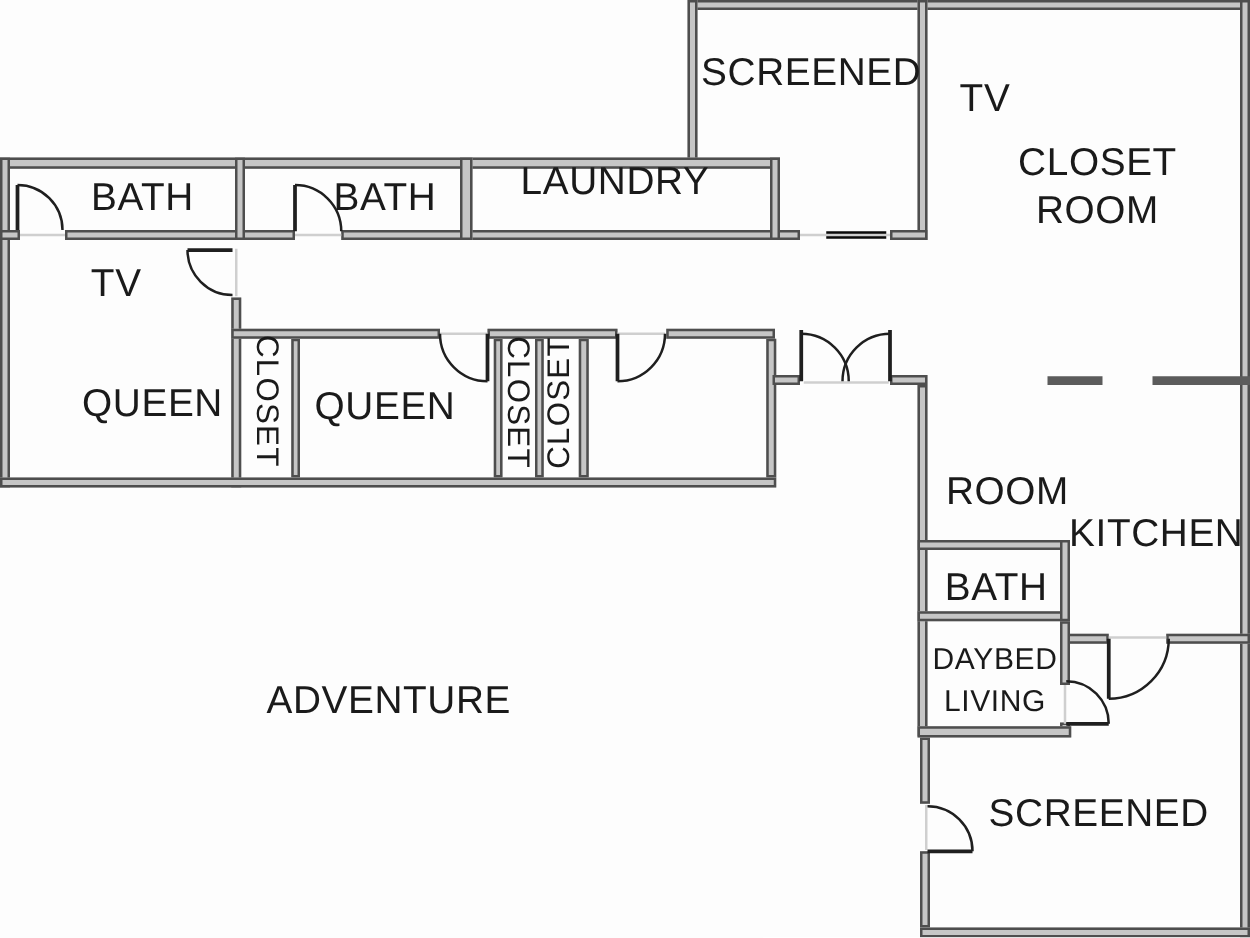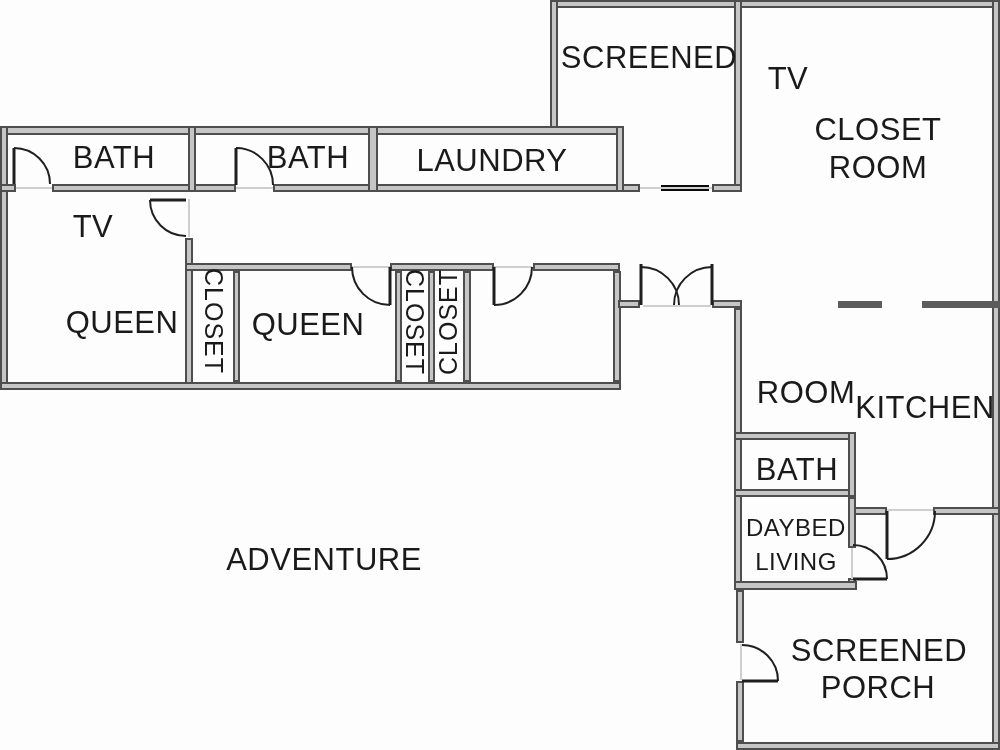--- a/index.html
+++ b/index.html
@@ -116,36 +116,35 @@
       <path d="M641 267 A38 38 0 0 1 679 305"></path>
       <path d="M712 267 A38 38 0 0 0 674 305"></path>
       <path d="M887 559 A48 48 0 0 0 935 511"></path>
       <path d="M887 579 A34 34 0 0 0 853 545"></path>
       <path d="M778 681 A36 36 0 0 0 742 645"></path>
     </g>
   </svg>
 
   <div class="lbl" style="left:114px;top:158px">BATH</div>
   <div class="lbl" style="left:308px;top:158px">BATH</div>
-  <div class="lbl" style="left:492px;top:161px">LAUNDRY</div>
+  <div class="lbl" style="left:492px;top:145px">LAUNDRY</div>
   <div class="lbl" style="left:93px;top:227px">TV</div>
   <div class="lbl" style="left:122px;top:323px">QUEEN</div>
   <div class="lbl closet rot-cw" style="left:213px;top:321px">CLOSET</div>
   <div class="lbl" style="left:308px;top:325px">QUEEN</div>
   <div class="lbl closet rot-cw" style="left:414px;top:322px">CLOSET</div>
   <div class="lbl closet rot-ccw" style="left:448px;top:322px">CLOSET</div>
 
   <div class="lbl" style="left:649px;top:58px">SCREENED</div>
   <div class="lbl" style="left:788px;top:79px">TV</div>
   <div class="lbl" style="left:878px;top:130px">CLOSET</div>
   <div class="lbl" style="left:878px;top:168px">ROOM</div>
 
   <div class="lbl" style="left:806px;top:393px">ROOM</div>
-  <div class="lbl" style="left:925px;top:408px">KITCHEN</div>
+  <div class="lbl" style="left:925px;top:427px">KITCHEN</div>
   <div class="lbl" style="left:797px;top:470px">BATH</div>
   <div class="lbl small" style="left:796px;top:528px">DAYBED</div>
   <div class="lbl small" style="left:796px;top:562px">LIVING</div>
 
-  <div class="lbl" style="left:324px;top:560px">ADVENTURE</div>
+  <div class="lbl" style="left:311px;top:560px">ADVENTURE</div>
   <div class="lbl" style="left:879px;top:651px">SCREENED</div>
-  <div class="lbl" style="left:878px;top:688px">PORCH</div>
 
 </div>
 
 </body></html>

